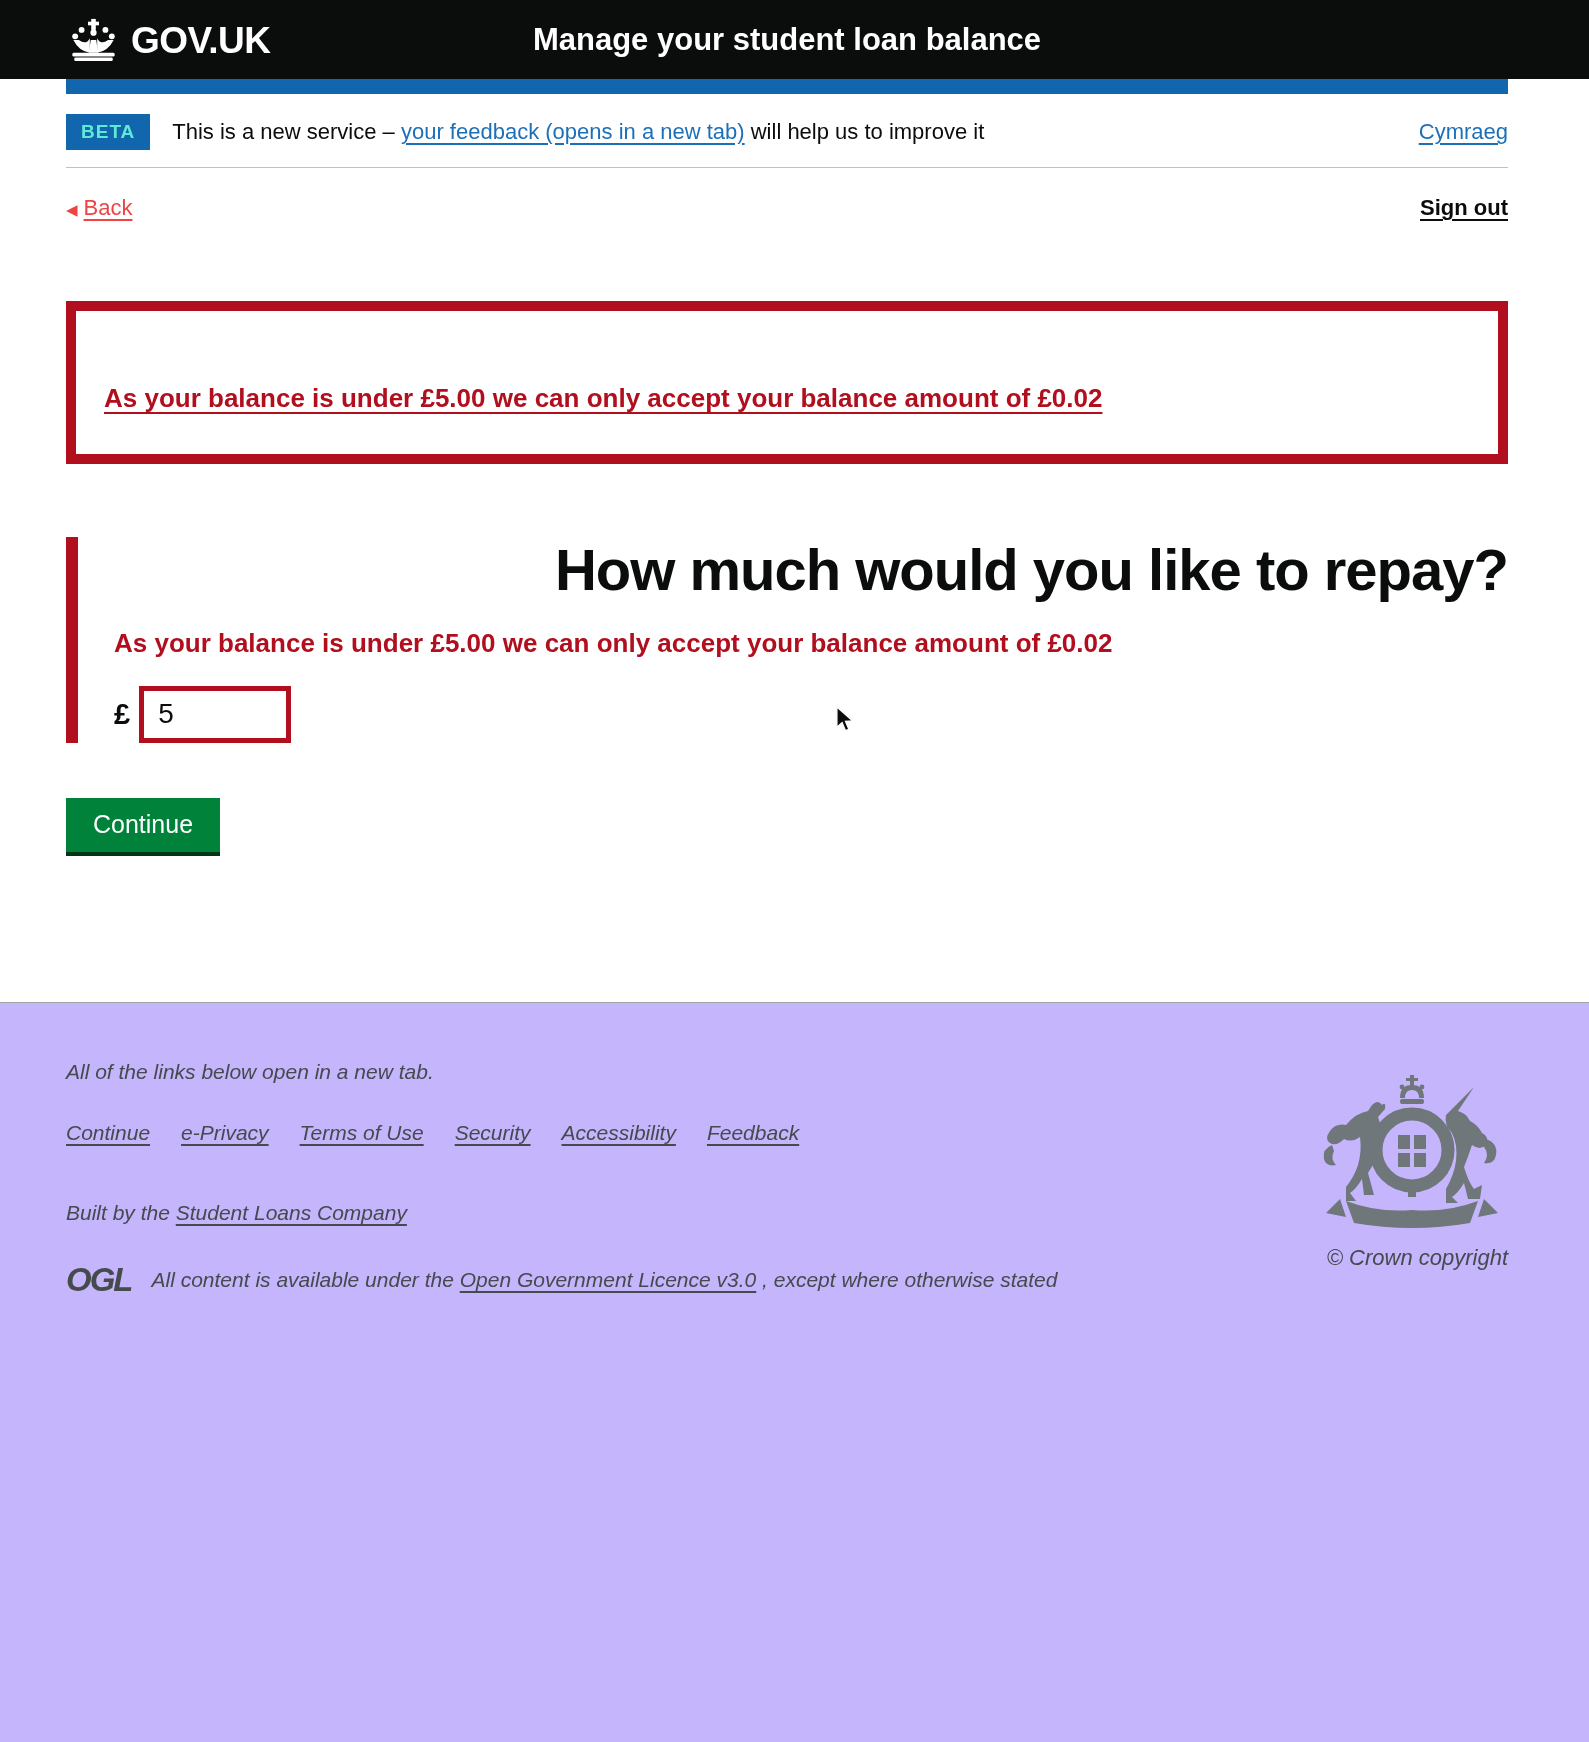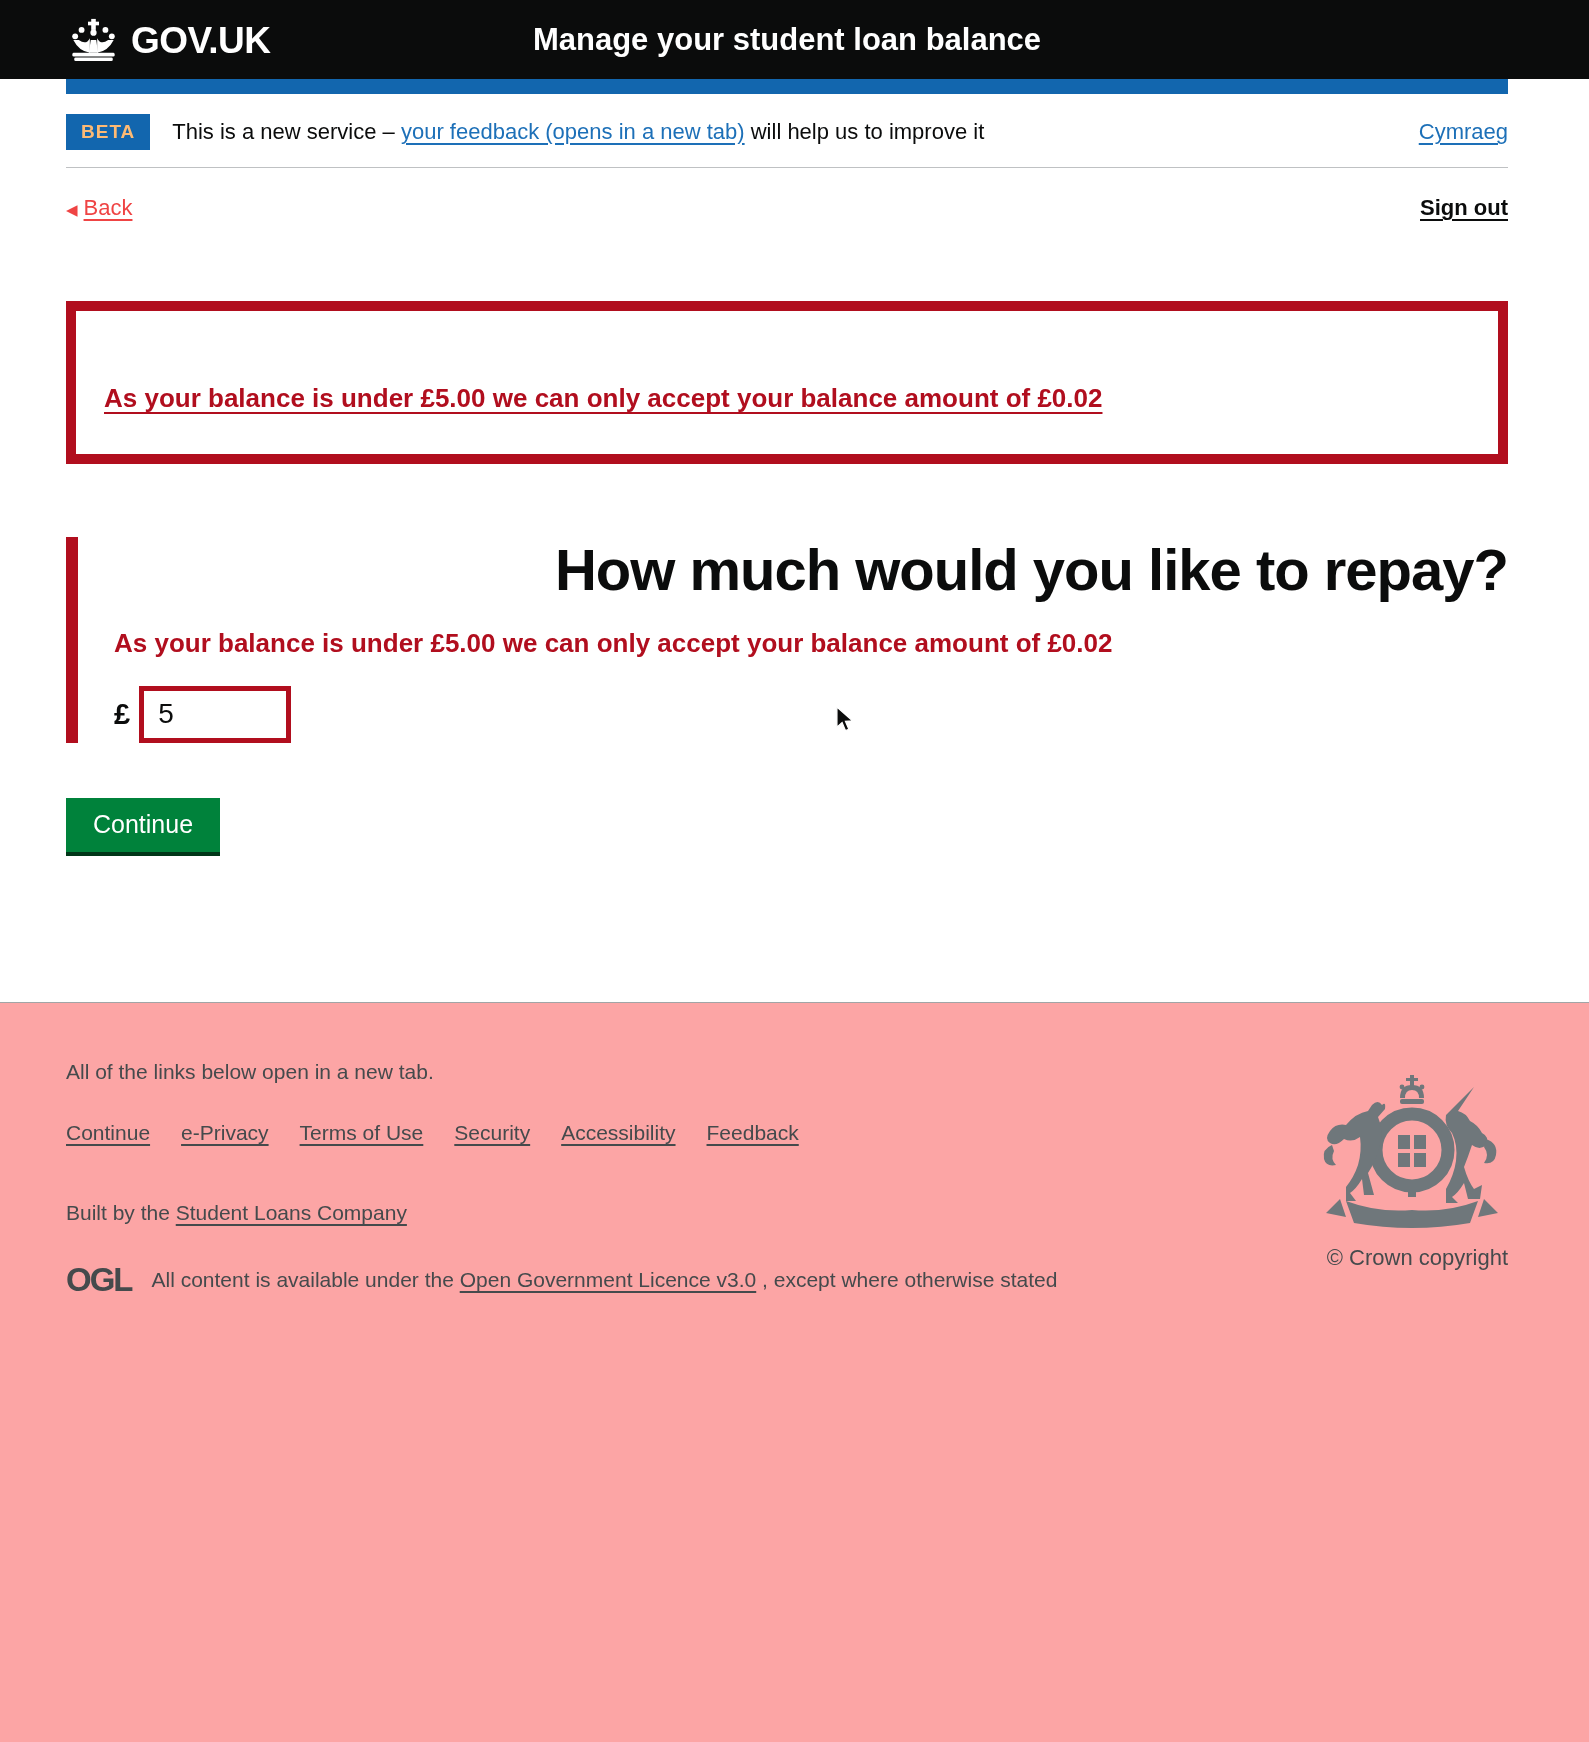--- a/index.html
+++ b/index.html
@@ -11,21 +11,21 @@
   .masthead { background:#0b0c0c; height:79px; width:100%; position:relative; }
   .masthead-inner { margin:0 81px 0 66px; height:100%; display:flex; align-items:center; position:relative; }
   .logo { display:flex; align-items:flex-end; gap:10px; color:#fff; font-weight:bold; font-size:37px; letter-spacing:-0.5px; text-decoration:none; }
   .logo svg { display:block; }
   .service-title { position:absolute; left:0; right:0; text-align:center; color:#fff; font-weight:bold; font-size:31px; pointer-events:none; }
   .blue-bar { margin-left:66px; width:1442px; height:15px; background:#1266ae; }
 
   
   .container { margin-left:66px; width:1442px; }
   .phase-banner { display:flex; align-items:center; padding:20px 0 17px 0; border-bottom:1px solid #bfc1c3; font-size:22px; }
-  .phase-tag { background:#1266ae; color:#fdba74; font-weight:bold; font-size:19px; letter-spacing:1px; padding:7px 15px; margin-right:22px; }
+  .phase-tag { background:#1266ae; color:#5eead4; font-weight:bold; font-size:19px; letter-spacing:1px; padding:7px 15px; margin-right:22px; }
   .phase-text { color:#0b0c0c; }
   a.blue-link { color:#1d70b8; text-decoration:underline; text-underline-offset:4px; }
   .cymraeg { margin-left:auto; font-size:22px; }
 
   
   .nav-row { display:flex; justify-content:space-between; align-items:baseline; padding-top:27px; font-size:22px; }
   .back-link { color:#ef4444; text-decoration:underline; text-underline-offset:4px; }
   .back-link .arr { font-size:15px; text-decoration:none; display:inline-block; margin-right:6px; }
   .signout { color:#0b0c0c; font-weight:bold; text-decoration:underline; text-underline-offset:4px; text-decoration-thickness:2px; }
 
@@ -44,21 +44,21 @@
 
   
   .btn-continue { display:inline-block; margin-top:55px; background:#00823b; color:#fff; border:none;
     font-family:"Liberation Sans", sans-serif; font-size:25px; padding:12px 27px 13px 27px;
     box-shadow:0 4px 0 #003618; cursor:pointer; }
 
   
   .cursor { position:absolute; left:835px; top:707px; }
 
   
-  .footer { position:absolute; left:0; right:0; top:1002px; bottom:0; background:#fca5a5; border-top:1px solid #a1a5a6; color:#454a4c; }
+  .footer { position:absolute; left:0; right:0; top:1002px; bottom:0; background:#c4b5fd; border-top:1px solid #a1a5a6; color:#454a4c;font-style:italic; }
   .footer-inner { margin:0 81px 0 66px; position:relative; padding-top:57px; font-size:21px; }
   .footer a { color:#454a4c; text-decoration:underline; text-underline-offset:4px; }
   .footer-links { margin-top:37px; display:flex; gap:31px; }
   .built-by { margin-top:56px; }
   .ogl-row { margin-top:36px; display:flex; align-items:center; }
   .ogl-mark { font-weight:bold; font-size:33px; letter-spacing:-2px; color:#454a4c; margin-right:20px; }
   .crest { position:absolute; right:0; top:70px; }
   .crown-copyright { position:absolute; right:0; top:242px; font-size:22px; }
 </style>
 </head>

